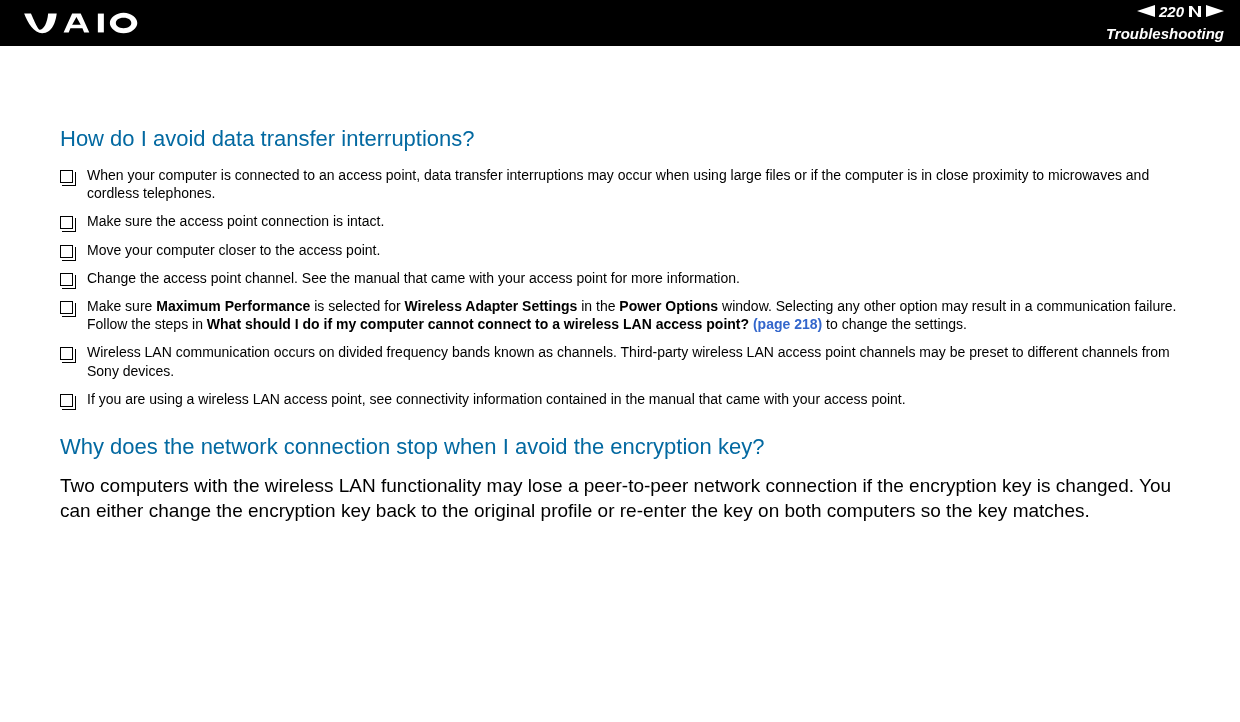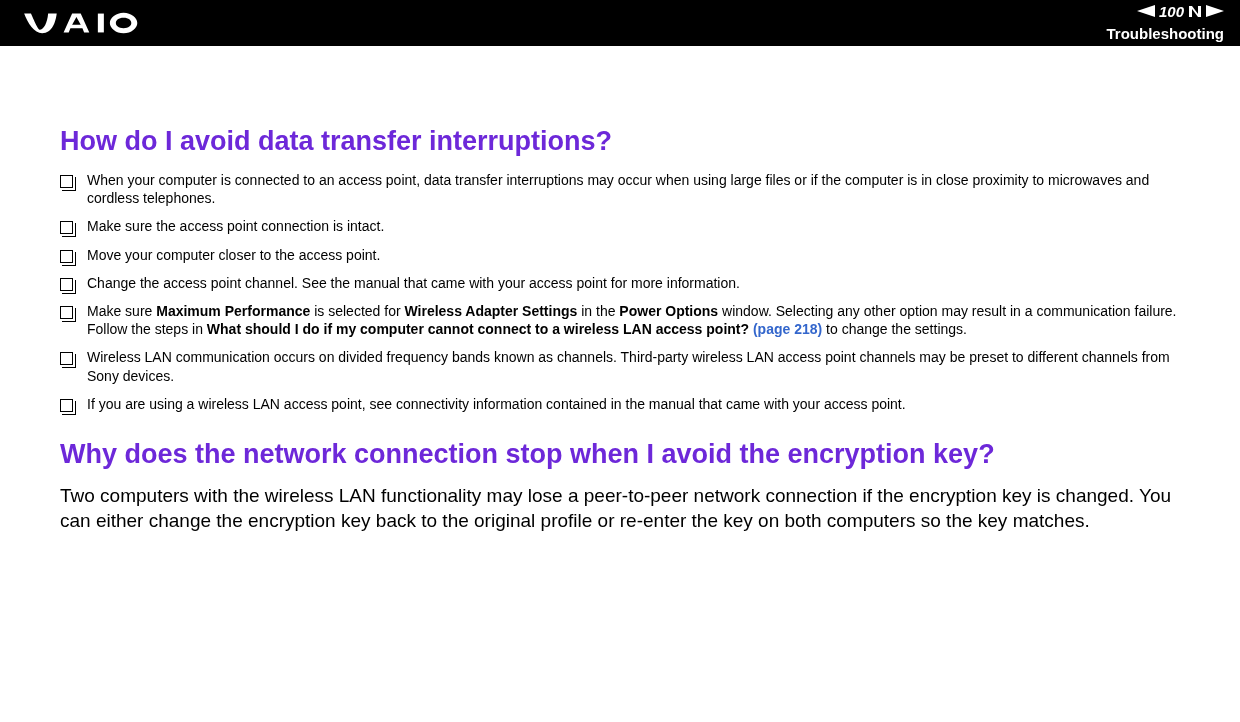--- a/index.html
+++ b/index.html
@@ -49,28 +49,29 @@
     height: 0;
     border-top: 6px solid transparent;
     border-bottom: 6px solid transparent;
   }
   .arrow-left { border-right: 18px solid #fff; }
   .arrow-right { border-left: 18px solid #fff; }
   .section-label {
     font-weight: bold;
     font-size: 15px;
     line-height: 24px;
+    font-style: italic;
   }
   .content {
     padding: 80px 60px 20px 60px;
   }
   h2 {
-    color: #6d28d9;
-    font-weight: bold;
-    font-size: 27px;
+    color: #0369a1;
+    font-weight: normal;
+    font-size: 22px;
     margin-bottom: 14px;
     margin-top: 26px;
   }
   h2:first-child { margin-top: 0; }
   ul { list-style: none; }
   li {
     display: flex;
     align-items: flex-start;
     margin-bottom: 10px;
     font-size: 14px;
@@ -112,21 +113,21 @@
     <svg viewBox="0 0 160 28" width="150" height="24" fill="#fff">
       <path d="M2 3 L10 3 C10 3 18 22 20 22 C25 22 29 14 30 3 L40 3 C39 12 35 26 23 26 C14 26 6 14 2 3 Z"></path>
       <path d="M68 3 L78 25 L72 25 L70 20 L56 20 L54 25 L48 25 L58 3 Z M63 7 L58 16 L68 16 Z"></path>
       <rect x="88" y="3" width="7" height="22"></rect>
       <path d="M118 2 C127 2 134 8 134 14 C134 20 127 26 118 26 C109 26 102 20 102 14 C102 8 109 2 118 2 Z M118 8 C112 8 109 11 109 14 C109 17 112 20 118 20 C124 20 127 17 127 14 C127 11 124 8 118 8 Z"></path>
     </svg>
   </div>
   <div class="page-nav">
     <div class="page-num-row">
       <span class="arrow arrow-left"></span>
-      <span class="page-num">100</span>
+      <span class="page-num">220</span>
       <svg width="14" height="13">
           <path d="M1 12 L1 1 L4 1 L10 9 L10 1 L13 1 L13 12 L10 12 L4 4 L4 12 Z" fill="#fff"></path>
         </svg>
       <span class="arrow arrow-right"></span>
     </div>
     <div class="section-label">Troubleshooting</div>
   </div>
 </div>
 
 <div class="content">

